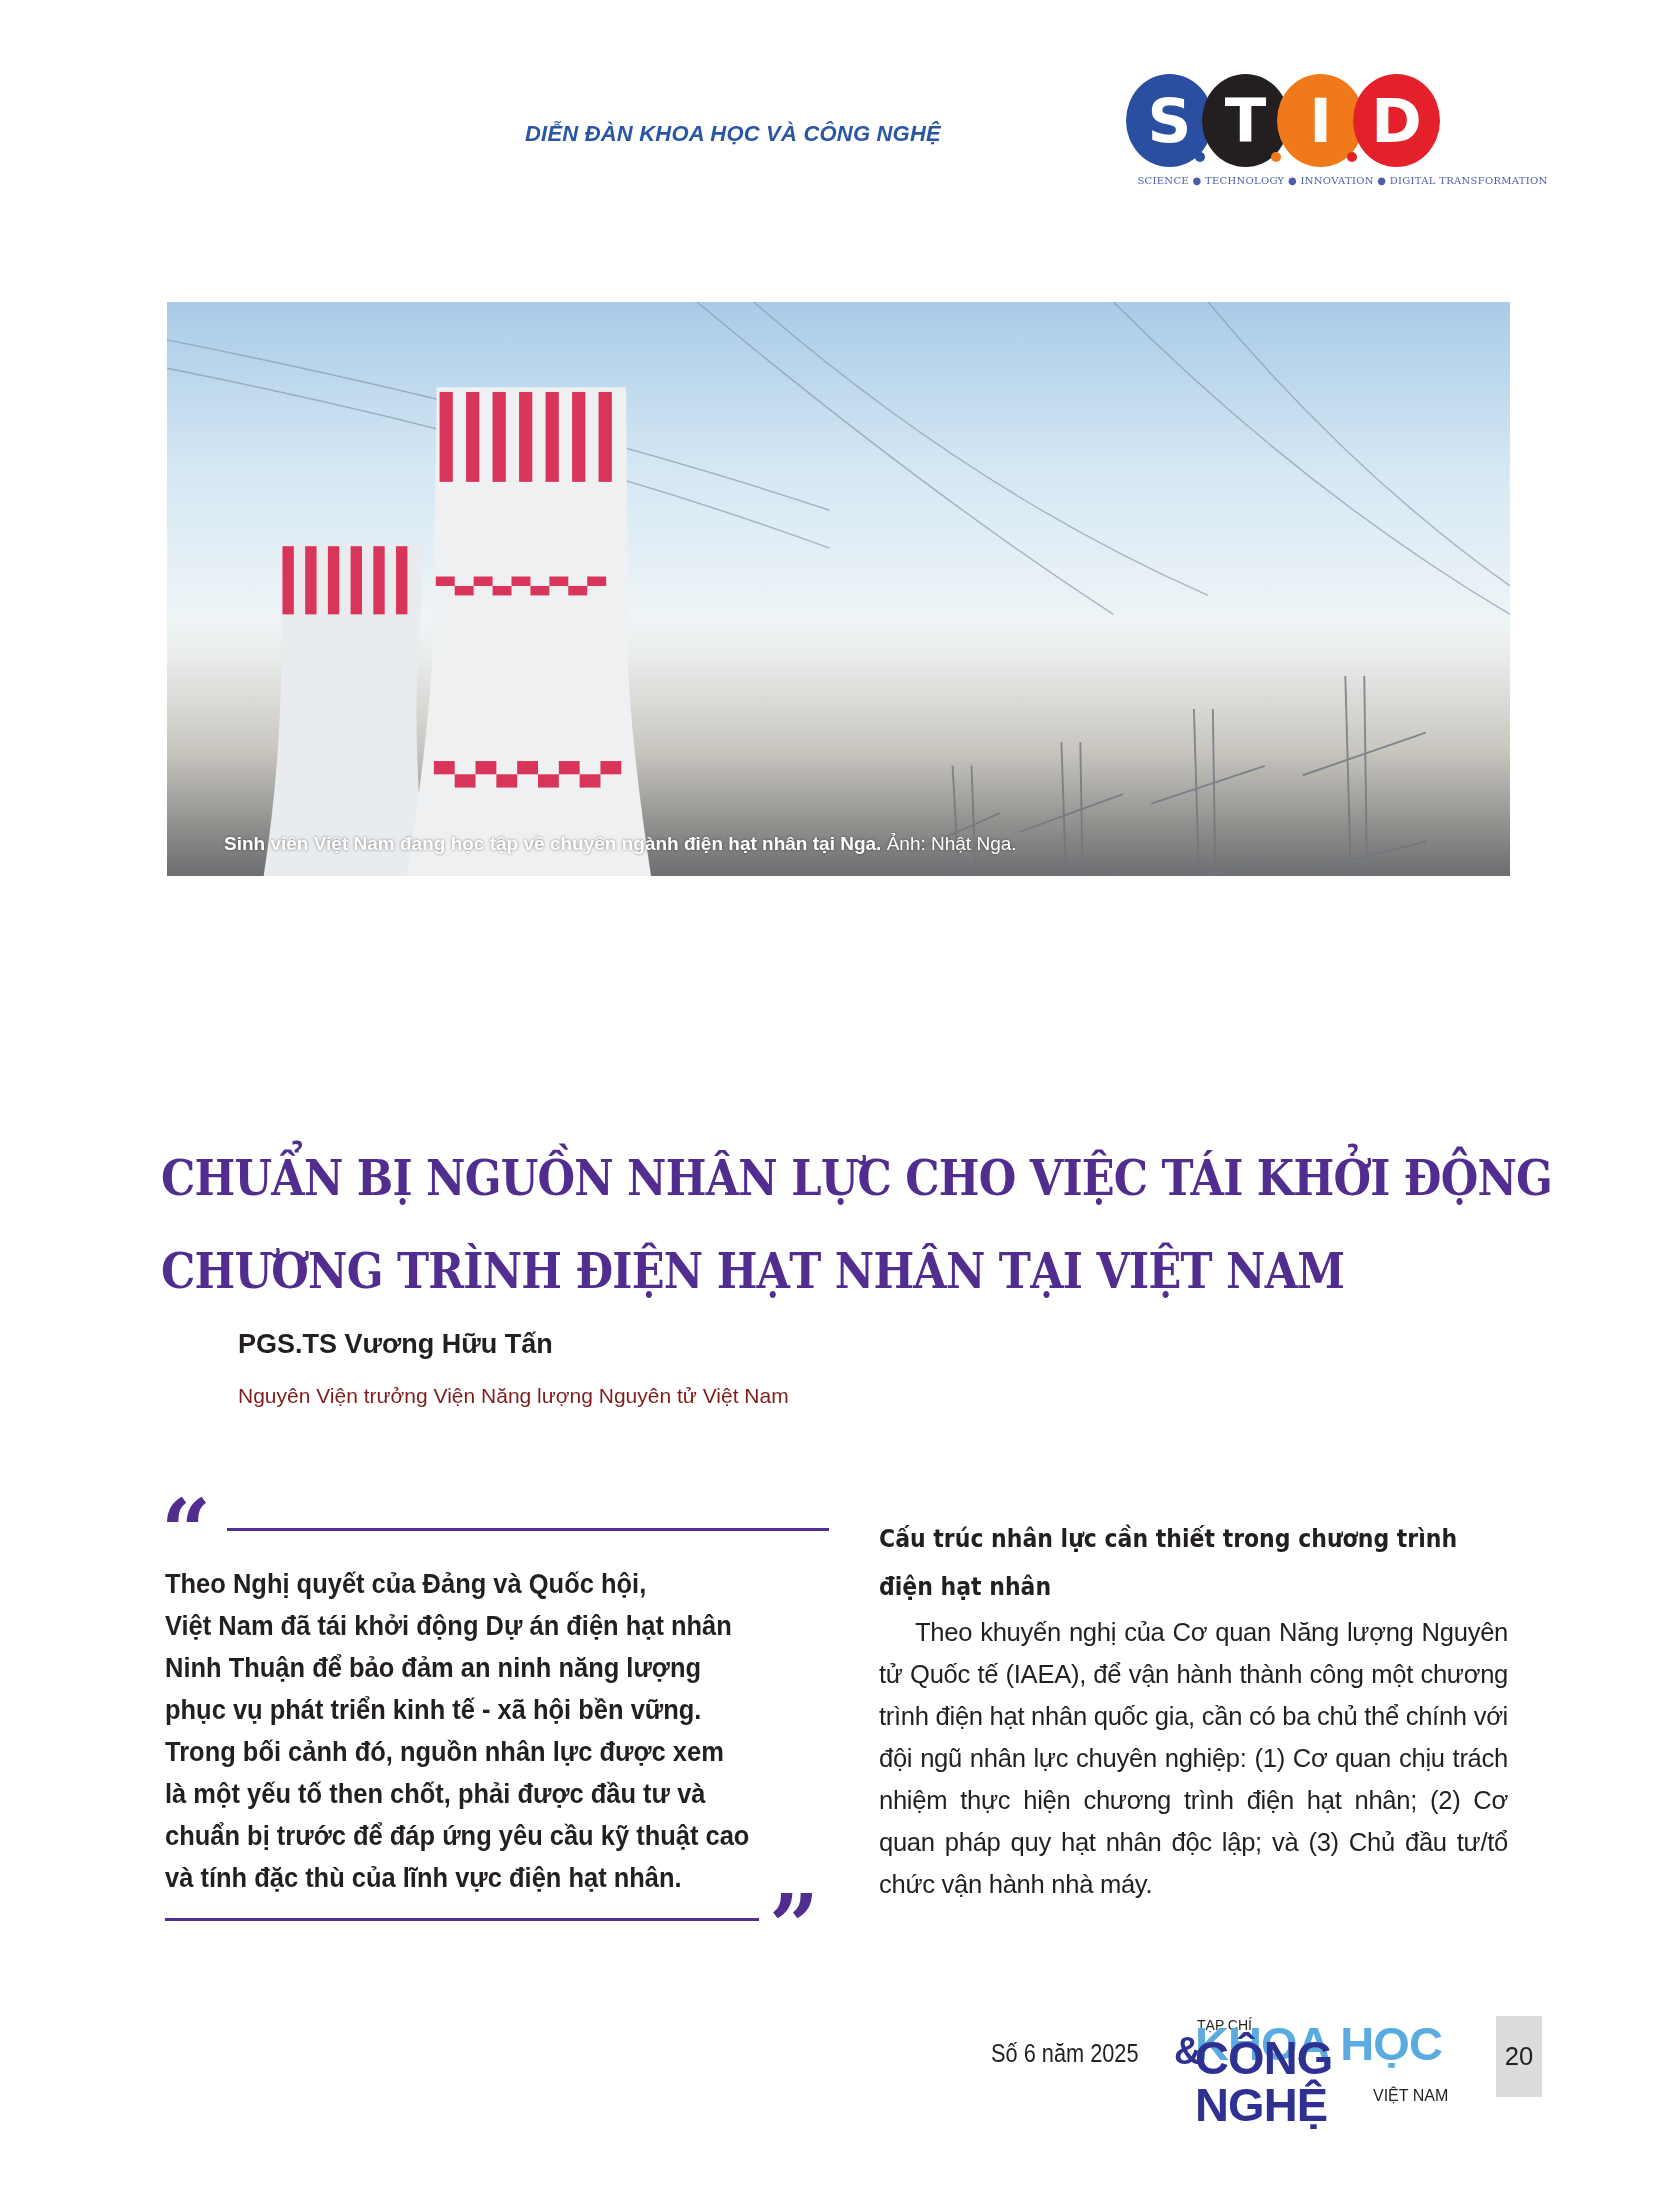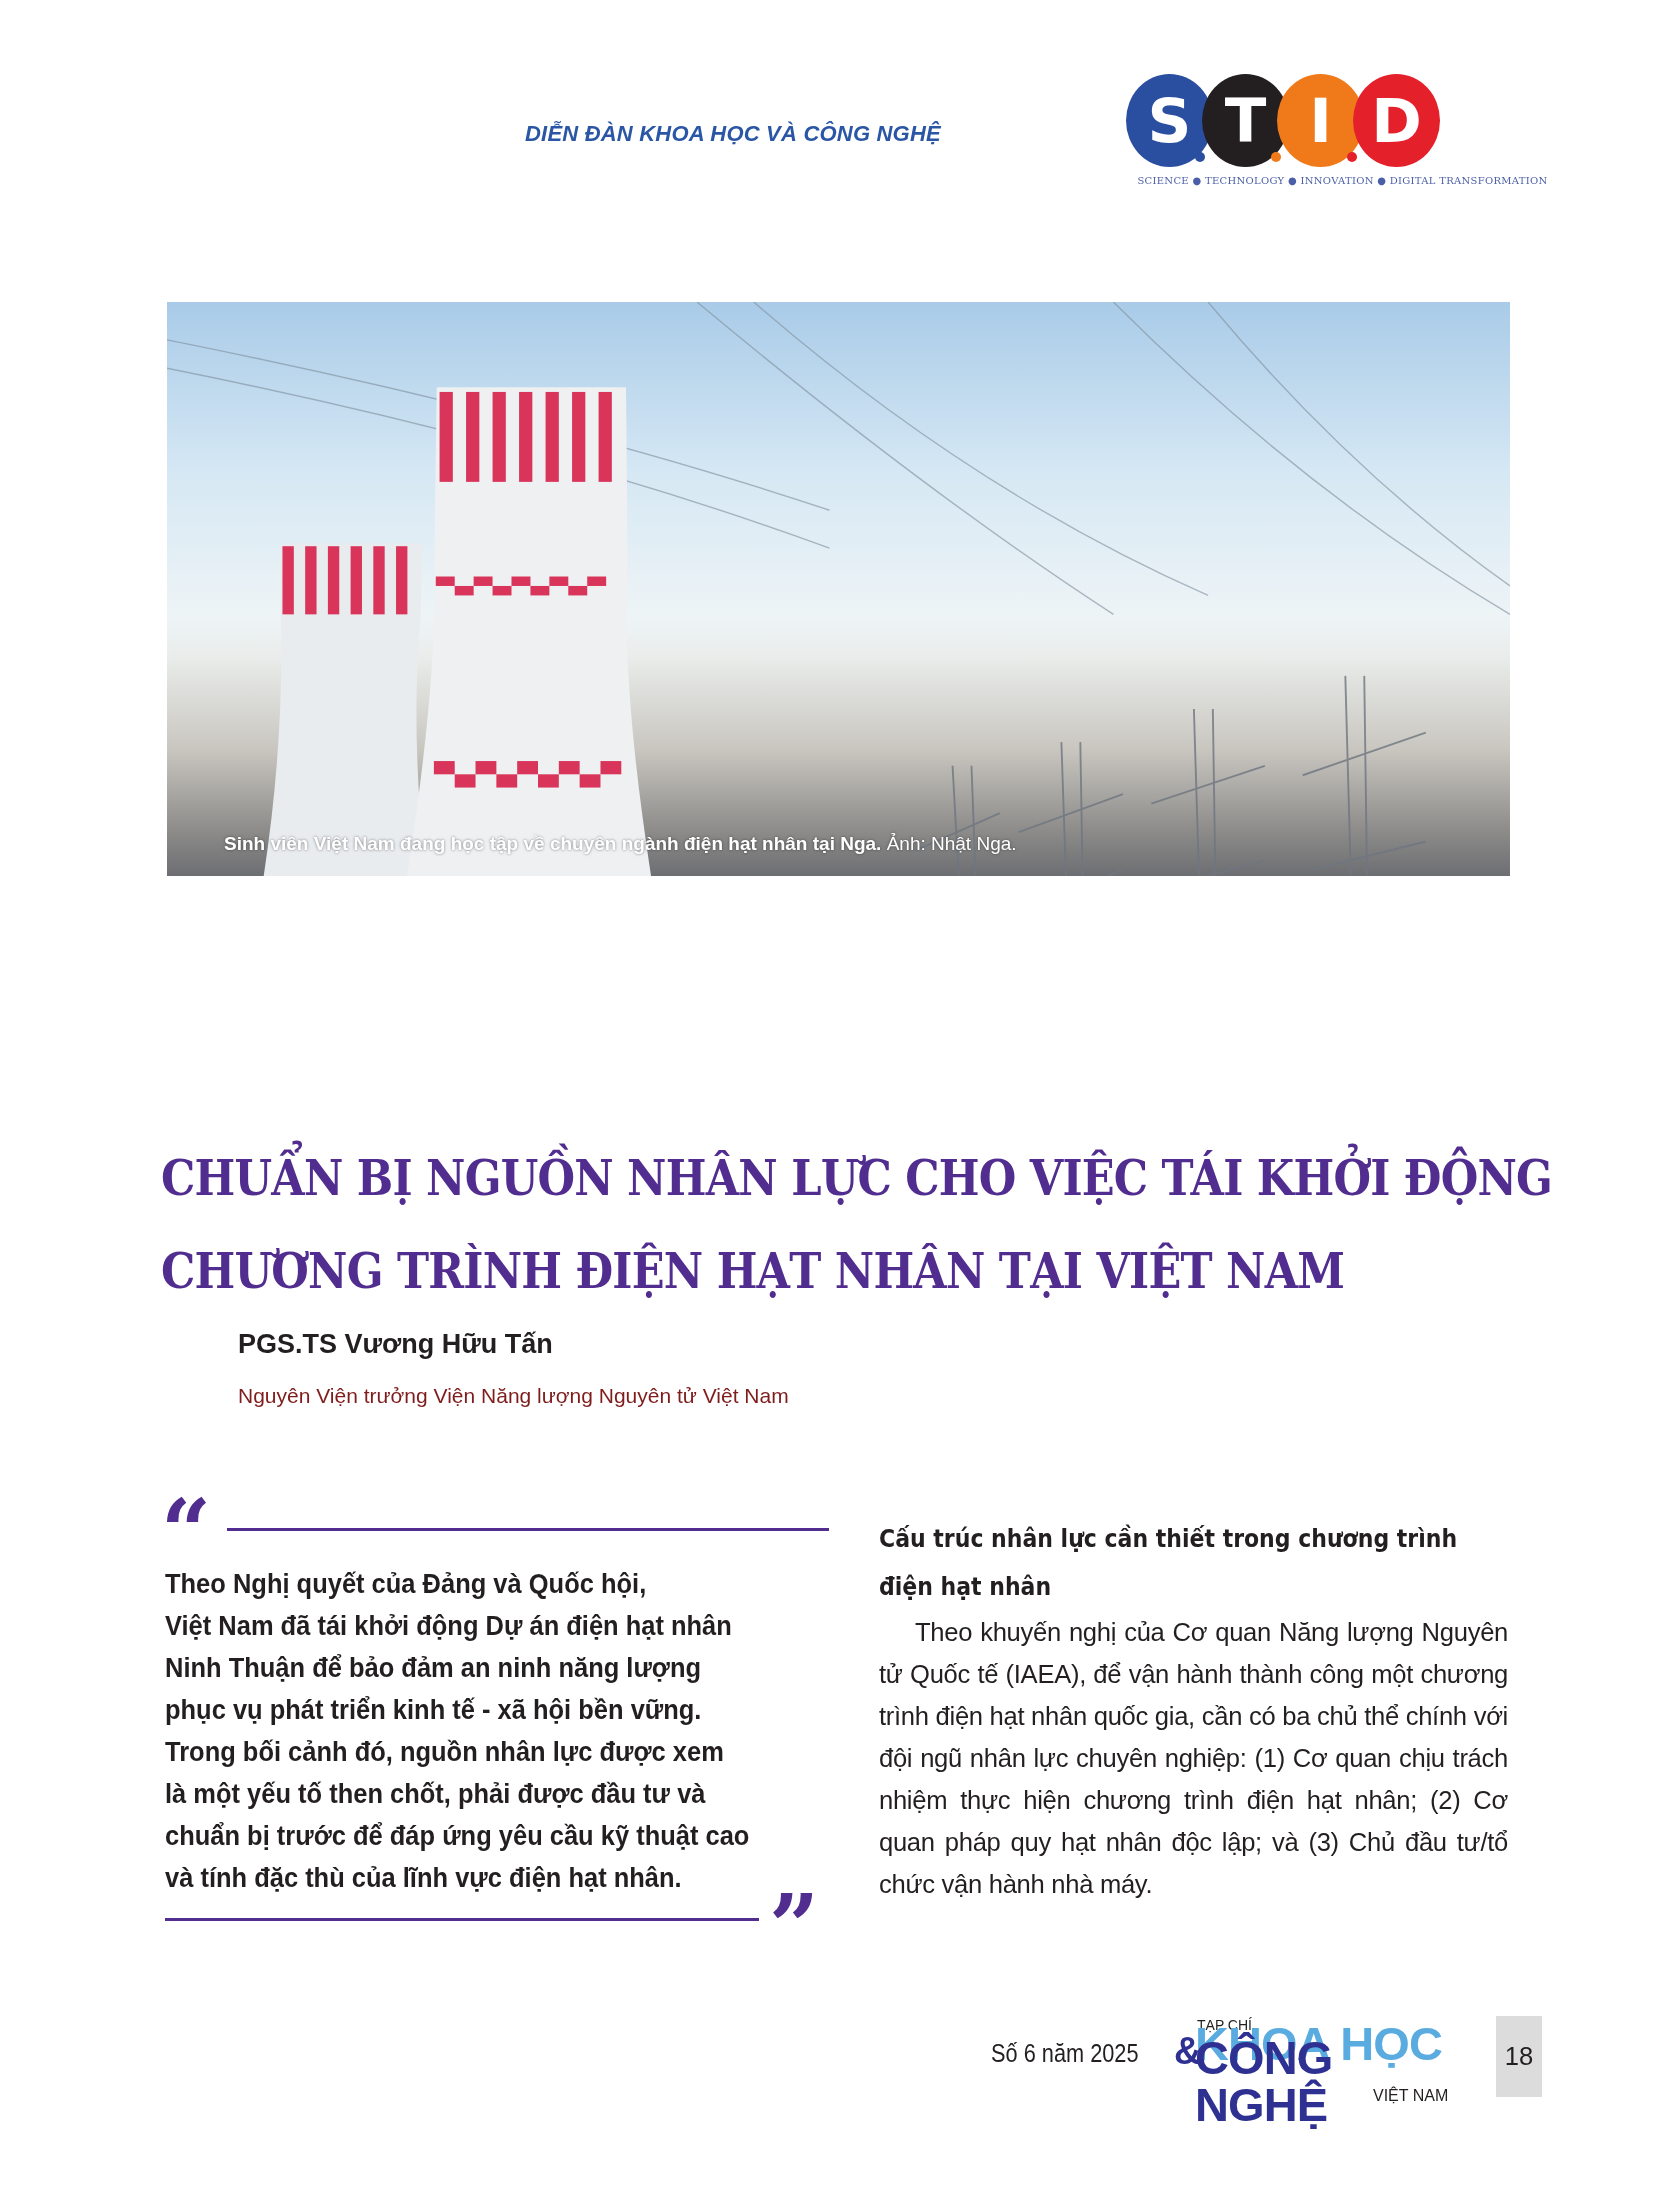--- a/index.html
+++ b/index.html
@@ -290,14 +290,14 @@
 <div class="body-text">Theo khuyến nghị của Cơ quan Năng lượng Nguyên tử Quốc tế (IAEA), để vận hành thành công một chương trình điện hạt nhân quốc gia, cần có ba chủ thể chính với đội ngũ nhân lực chuyên nghiệp: (1) Cơ quan chịu trách nhiệm thực hiện chương trình điện hạt nhân; (2) Cơ quan pháp quy hạt nhân độc lập; và (3) Chủ đầu tư/tổ chức vận hành nhà máy.</div>
 
 <div class="issue-label">Số 6 năm 2025</div>
 <div class="mag-logo">
   <div class="mag-small">TẠP CHÍ</div>
   <div class="mag-khoa">KHOA HỌC</div>
   <div class="mag-amp">&amp;</div>
   <div class="mag-cong">CÔNG NGHỆ</div>
   <div class="mag-vn">VIỆT NAM</div>
 </div>
-<div class="page-number-box">18</div>
+<div class="page-number-box">20</div>
 
 
 </body></html>

